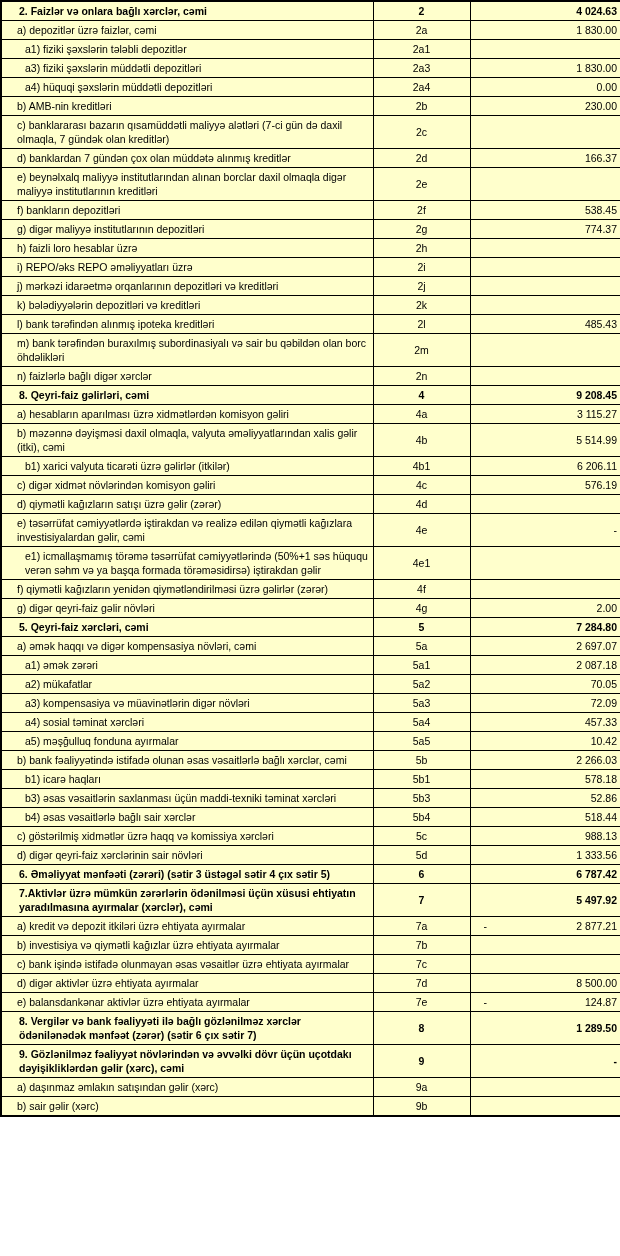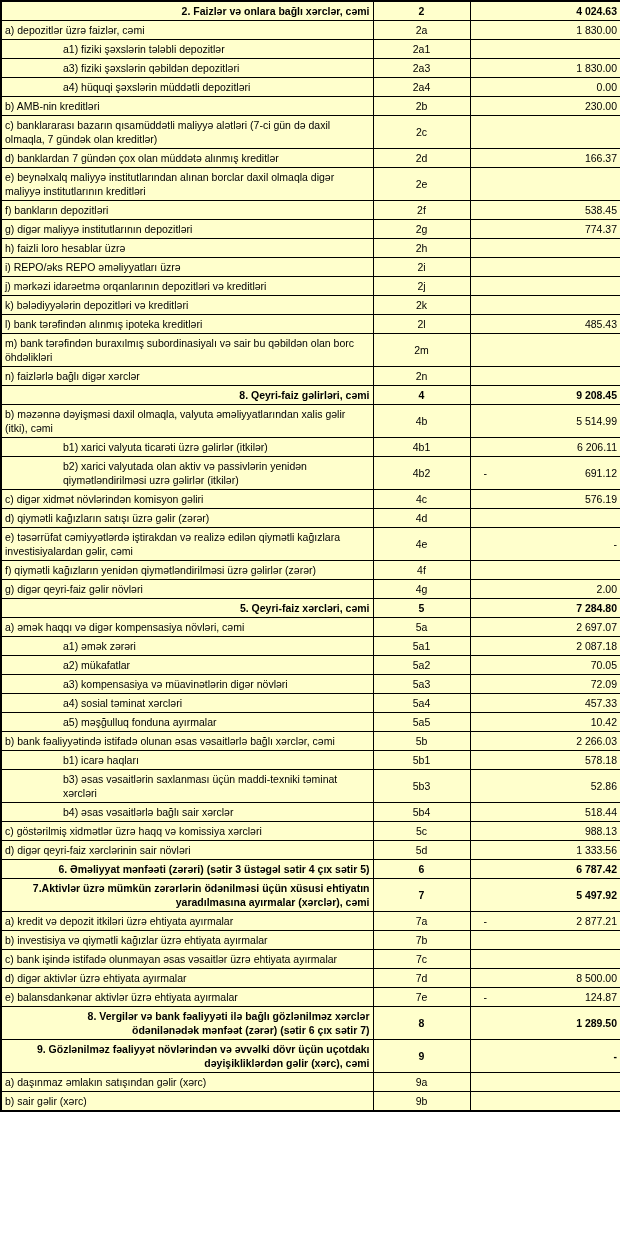--- a/index.html
+++ b/index.html
@@ -19,23 +19,23 @@
     border: 1px solid #000000;
     font-size: 10.5px;
     line-height: 14px;
     padding: 2px 3px;
     overflow: hidden;
     word-wrap: break-word;
   }
   td.c-label { vertical-align: top; }
   td.c-code  { text-align: center; vertical-align: middle; }
   td.c-value { vertical-align: middle; }
-  td.ind0 { padding-left: 17px; text-align: right; }
-  td.ind1 { padding-left: 3px; }
-  td.ind2 { padding-left: 61px; }
+  td.ind0 { padding-left: 17px; }
+  td.ind1 { padding-left: 15px; }
+  td.ind2 { padding-left: 23px; }
   tr.bold td { font-weight: bold; }
   .vwrap {
     display: flex;
     justify-content: space-between;
     align-items: flex-end;
     padding-left: 10px;
   }
   .vwrap .num { text-align: right; flex: 1; }
 </style>
 </head>
@@ -76,21 +76,21 @@
     <td class="c-value">
       <div class="vwrap">
         <span class="minus"></span>
         <span class="num"></span>
       </div>
     </td>
   </tr>
 
 
   <tr>
-    <td class="c-label ind2">a3) fiziki şəxslərin qəbildən depozitləri</td>
+    <td class="c-label ind2">a3) fiziki şəxslərin müddətli depozitləri</td>
     <td class="c-code">2a3</td>
     <td class="c-value">
       <div class="vwrap">
         <span class="minus"></span>
         <span class="num">1 830.00</span>
       </div>
     </td>
   </tr>
 
   <tr>
@@ -252,20 +252,30 @@
     <td class="c-label ind0">8. Qeyri-faiz gəlirləri, cəmi</td>
     <td class="c-code">4</td>
     <td class="c-value">
       <div class="vwrap">
         <span class="minus"></span>
         <span class="num">9 208.45</span>
       </div>
     </td>
   </tr>
 
+  <tr>
+    <td class="c-label ind1">a) hesabların aparılması üzrə xidmətlərdən komisyon gəliri</td>
+    <td class="c-code">4a</td>
+    <td class="c-value">
+      <div class="vwrap">
+        <span class="minus"></span>
+        <span class="num">3 115.27</span>
+      </div>
+    </td>
+  </tr>
 
   <tr>
     <td class="c-label ind1">b) məzənnə dəyişməsi daxil olmaqla, valyuta əməliyyatlarından xalis gəlir (itki), cəmi</td>
     <td class="c-code">4b</td>
     <td class="c-value">
       <div class="vwrap">
         <span class="minus"></span>
         <span class="num">5 514.99</span>
       </div>
     </td>
@@ -275,30 +285,20 @@
     <td class="c-label ind2">b1) xarici valyuta ticarəti üzrə gəlirlər (itkilər)</td>
     <td class="c-code">4b1</td>
     <td class="c-value">
       <div class="vwrap">
         <span class="minus"></span>
         <span class="num">6 206.11</span>
       </div>
     </td>
   </tr>
 
-  <tr>
-    <td class="c-label ind2">b2) xarici valyutada olan aktiv və passivlərin yenidən qiymətləndirilməsi uzrə gəlirlər (itkilər)</td>
-    <td class="c-code">4b2</td>
-    <td class="c-value">
-      <div class="vwrap">
-        <span class="minus">-</span>
-        <span class="num">691.12</span>
-      </div>
-    </td>
-  </tr>
 
   <tr>
     <td class="c-label ind1">c) digər xidmət növlərindən komisyon gəliri</td>
     <td class="c-code">4c</td>
     <td class="c-value">
       <div class="vwrap">
         <span class="minus"></span>
         <span class="num">576.19</span>
       </div>
     </td>
@@ -319,20 +319,30 @@
     <td class="c-label ind1">e) təsərrüfat cəmiyyətlərdə iştirakdan və realizə edilən qiymətli kağızlara investisiyalardan gəlir, cəmi</td>
     <td class="c-code">4e</td>
     <td class="c-value">
       <div class="vwrap">
         <span class="minus"></span>
         <span class="num">-</span>
       </div>
     </td>
   </tr>
 
+  <tr>
+    <td class="c-label ind2">e1) icmallaşmamış törəmə təsərrüfat cəmiyyətlərində  (50%+1 səs hüququ verən səhm və ya başqa formada törəməsidirsə) iştirakdan gəlir</td>
+    <td class="c-code">4e1</td>
+    <td class="c-value">
+      <div class="vwrap">
+        <span class="minus"></span>
+        <span class="num"></span>
+      </div>
+    </td>
+  </tr>
 
 
   <tr>
     <td class="c-label ind1">f) qiymətli kağızların yenidən qiymətləndirilməsi üzrə gəlirlər (zərər)</td>
     <td class="c-code">4f</td>
     <td class="c-value">
       <div class="vwrap">
         <span class="minus"></span>
         <span class="num"></span>
       </div>

